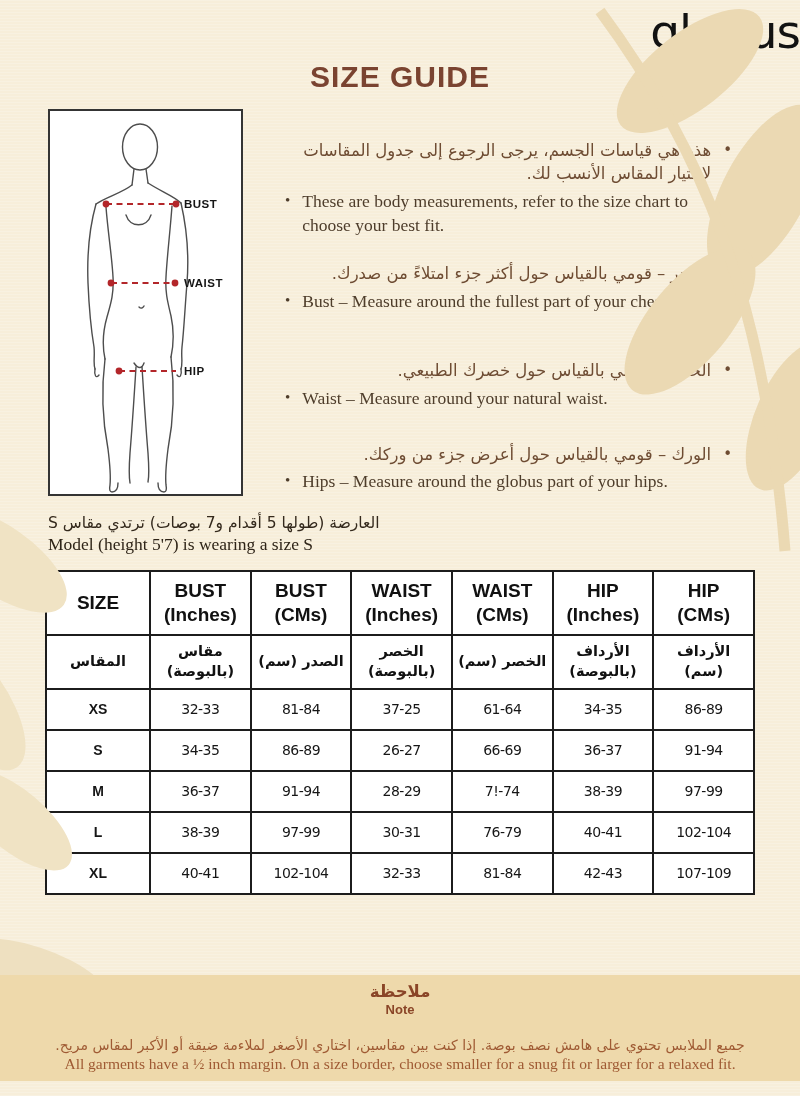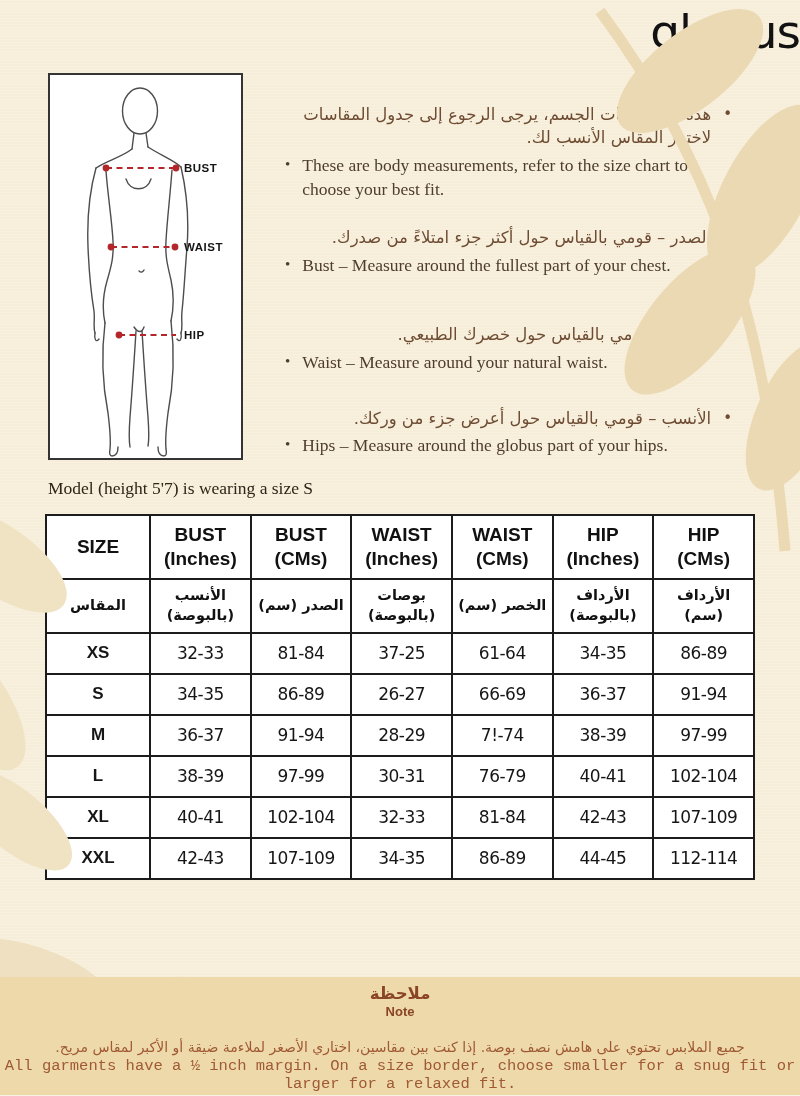--- a/index.html
+++ b/index.html
@@ -37,29 +37,29 @@
   .model-note{margin:18px 0 0 48px;}
   .model-ar{direction:rtl;text-align:left;font-family:"DejaVu Sans",sans-serif;
     font-size:15.5px;color:#34291c;}
   .model-en{font-family:"Liberation Serif",serif;font-size:17.5px;color:#2e2418;margin-top:2px;}
 
   table.size-table{width:710px;margin:15px auto 0 auto;border-collapse:collapse;background:#fff;table-layout:fixed;}
   table.size-table col.c0{width:104px;}
   table.size-table th, table.size-table td{border:2px solid #1c1c1c;text-align:center;vertical-align:middle;padding:0 2px;}
   tr.hrow-en th{height:62px;font-size:19px;font-weight:bold;color:#111;line-height:1.25;font-family:"Liberation Sans",sans-serif;}
   tr.hrow-ar th{height:52px;direction:rtl;font-size:14.5px;font-weight:bold;color:#111;line-height:1.35;font-family:"DejaVu Sans",sans-serif;}
-  tr.drow td{height:39px;font-size:17px;color:#161616;font-family:"DejaVu Sans",sans-serif;letter-spacing:-0.5px;}
+  tr.drow td{height:39px;font-size:14px;color:#161616;font-family:"DejaVu Sans",sans-serif;letter-spacing:-0.5px;}
   tr.drow td.size-cell{font-weight:bold;font-family:"Liberation Sans",sans-serif;letter-spacing:0;}
 
-  .note-band{position:absolute;left:0;bottom:1px;width:800px;height:118px;background:#eed9ab;
+  .note-band{position:absolute;left:0;bottom:15px;width:800px;height:106px;background:#eed9ab;
     text-align:center;box-sizing:border-box;padding-top:7px;}
   .note-title-ar{direction:rtl;font-family:"DejaVu Sans",sans-serif;font-size:16.5px;font-weight:bold;color:#8a4527;}
   .note-title-en{font-size:13px;font-weight:bold;color:#8a4527;margin-top:1px;}
   .note-body-ar{direction:rtl;font-family:"DejaVu Sans",sans-serif;font-size:14px;color:#9f5a33;margin-top:20px;}
-  .note-body-en{font-family:Liberation Mono, monospace;font-size:15.5px;color:#9f5a33;margin-top:2px;}
+  .note-body-en{font-family:Liberation Serif, serif;font-size:15.5px;color:#9f5a33;margin-top:2px;}
 </style>
 </head>
 <body>
 
 <div class="page">
 
   <svg class="decor decor-tr" width="320" height="580" viewBox="0 0 320 580">
     <g fill="#ebd9b3">
       <ellipse cx="160" cy="95" rx="88" ry="38" transform="rotate(-38 160 95)"></ellipse>
       <ellipse cx="235" cy="215" rx="95" ry="42" transform="rotate(-62 235 215)"></ellipse>
@@ -76,20 +76,21 @@
     </g>
   </svg>
   <svg class="decor decor-bl" width="260" height="160" viewBox="0 0 260 160">
     <g fill="#eee0c0">
       <ellipse cx="70" cy="80" rx="85" ry="34" transform="rotate(18 70 80)"></ellipse>
       <ellipse cx="190" cy="110" rx="75" ry="30" transform="rotate(-12 190 110)"></ellipse>
     </g>
   </svg>
 
   <div class="logo">globus</div>
+  <div class="title">SIZE GUIDE</div>
 
   <div class="content">
     <div class="figure-box">
       <svg viewBox="0 0 191 383">
         <g stroke="#4d4d4d" stroke-width="1.4" fill="none" stroke-linecap="round">
           <ellipse cx="90" cy="36" rx="17.5" ry="23"></ellipse>
           <path d="M84,58 L82,74"></path>
             <path d="M96,58 L98,72"></path>
           <path d="M82,74 C72,82 56,86 46,93"></path>
           <path d="M98,72 C110,80 124,85 131,92"></path>
@@ -153,31 +154,32 @@
             <span class="btxt">الخصر – قومي بالقياس حول خصرك الطبيعي.</span>
           </div>
           <div class="bullet ltr" dir="ltr">
             <span class="dot">•</span>
             <span class="btxt">Waist – Measure around your natural waist.</span>
           </div>
         </div>
         <div class="bgroup g4">
           <div class="bullet rtl" dir="rtl">
             <span class="dot">•</span>
-            <span class="btxt">الأنسب – قومي بالقياس حول أعرض جزء من وركك.</span>
+            <span class="btxt">الورك – قومي بالقياس حول أعرض جزء من وركك.</span>
           </div>
           <div class="bullet ltr" dir="ltr">
             <span class="dot">•</span>
             <span class="btxt">Hips – Measure around the globus part of your hips.</span>
           </div>
         </div>
       </div>
   </div>
 
   <div class="model-note">
+    <div class="model-ar">العارضة (طولها 5 أقدام و7 بوصات) ترتدي مقاس S</div>
     <div class="model-en">Model (height 5'7) is wearing a size S</div>
   </div>
 
   <table class="size-table">
     <colgroup>
       <col class="c0">
         <col>
         <col>
         <col>
         <col>
@@ -212,28 +214,28 @@
           <th>
             <div>HIP</div>
             <div>(CMs)</div>
           </th>
         </tr>
         <tr class="hrow-ar">
           <th>
             <div>المقاس</div>
           </th>
           <th>
-            <div>الأنسب</div>
+            <div>مقاس</div>
             <div>(بالبوصة)</div>
           </th>
           <th>
             <div>الصدر (سم)</div>
           </th>
           <th>
-            <div>بوصات</div>
+            <div>الخصر</div>
             <div>(بالبوصة)</div>
           </th>
           <th>
             <div>الخصر (سم)</div>
           </th>
           <th>
             <div>الأرداف</div>
             <div>(بالبوصة)</div>
           </th>
           <th>
@@ -280,29 +282,20 @@
         </tr>
         <tr class="drow">
           <td class="size-cell">XL</td>
           <td>40-41</td>
           <td>102-104</td>
           <td>32-33</td>
           <td>81-84</td>
           <td>42-43</td>
           <td>107-109</td>
         </tr>
-        <tr class="drow">
-          <td class="size-cell">XXL</td>
-          <td>42-43</td>
-          <td>107-109</td>
-          <td>34-35</td>
-          <td>86-89</td>
-          <td>44-45</td>
-          <td>112-114</td>
-        </tr>
       </tbody>
   </table>
 
   <div class="note-band">
     <div class="note-title-ar">ملاحظة</div>
     <div class="note-title-en">Note</div>
     <div class="note-body-ar">جميع الملابس تحتوي على هامش نصف بوصة. إذا كنت بين مقاسين، اختاري الأصغر لملاءمة ضيقة أو الأكبر لمقاس مريح.</div>
     <div class="note-body-en">All garments have a ½ inch margin. On a size border, choose smaller for a snug fit or larger for a relaxed fit.</div>
   </div>
 

